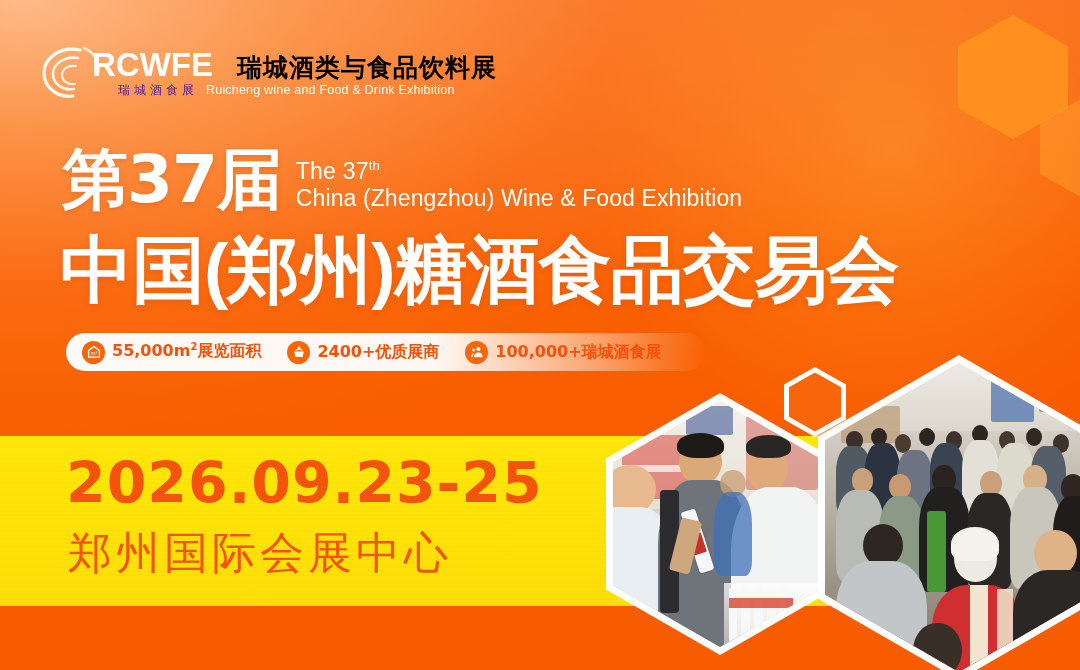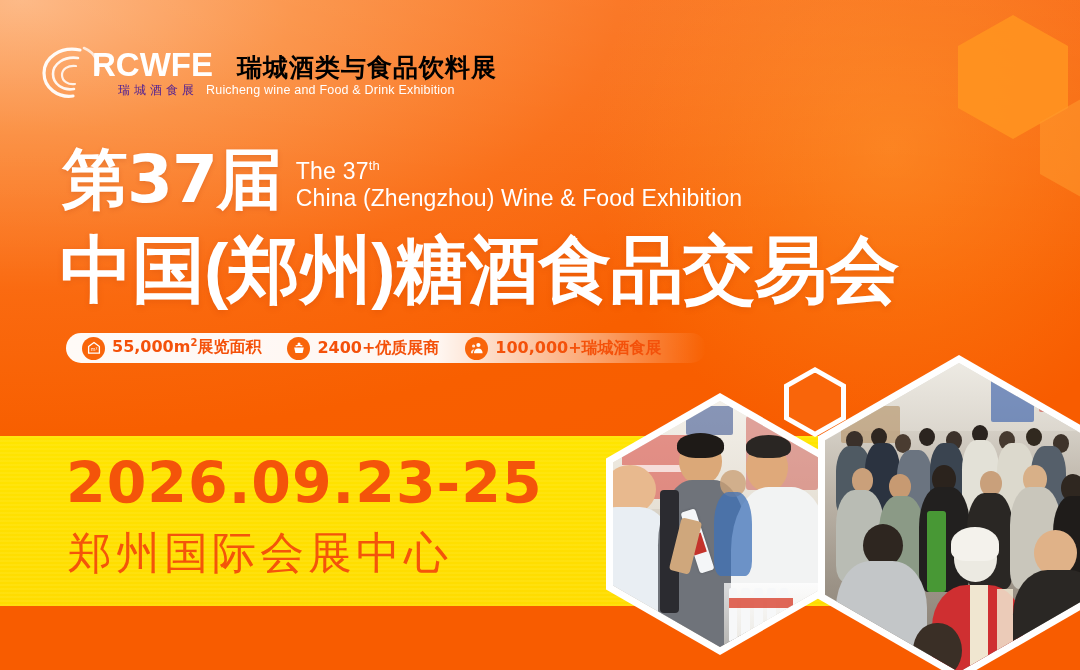--- a/index.html
+++ b/index.html
@@ -137,21 +137,21 @@
     font-size:73px; font-weight:bold; line-height:1.05;
     letter-spacing:-1px;
     white-space:nowrap;
     font-family:Liberation Sans, sans-serif;
     text-shadow:0 2px 6px rgba(160,45,0,.16);
   }
 
   
   .stats {
     position:absolute; left:66px; top:333px;
-    width:640px; height:30px;
+    width:640px; height:38px;
     border-radius:19px;
     background:linear-gradient(90deg, rgba(255,255,255,.97) 0%, rgba(255,255,255,.95) 58%, rgba(255,255,255,.45) 82%, rgba(255,255,255,0) 100%);
     display:flex; align-items:center;
     padding-left:16px;
     gap:26px;
   }
   .stat { display:flex; align-items:center; gap:7px; white-space:nowrap; }
   .stat-icon {
     width:23px; height:23px; flex:0 0 23px;
     border-radius:50%;

